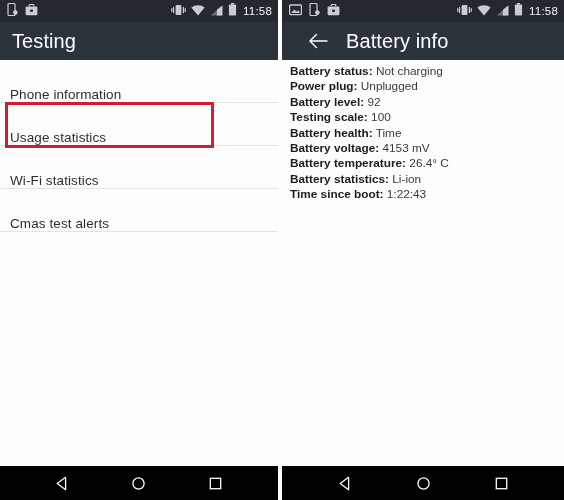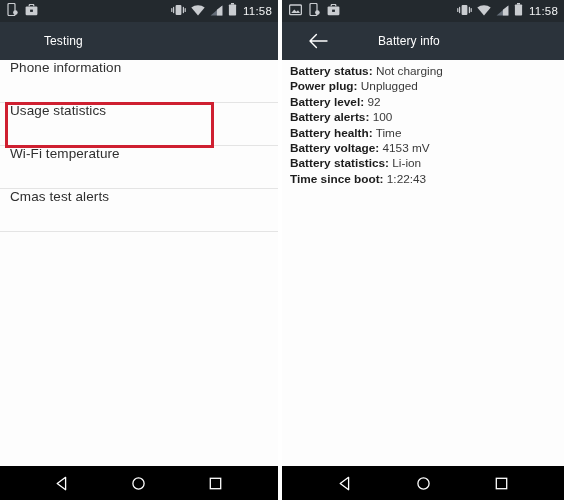--- a/index.html
+++ b/index.html
@@ -67,24 +67,23 @@
     background: #2b333b;
     display: flex;
     align-items: center;
     flex: 0 0 auto;
     box-sizing: border-box;
   }
   .toolbar.left-tb  { padding-left: 12px; }
   .toolbar.right-tb { padding-left: 24px; }
   .tb-title {
     color: #ffffff;
-    font-size: 12px;
+    font-size: 20px;
     letter-spacing: .1px;
     white-space: nowrap;
-    margin-left: 32px;
   }
   .back-btn {
     width: 24px;
     height: 24px;
     display: flex;
     align-items: center;
     justify-content: center;
     margin-right: 16px;
   }
 
@@ -92,21 +91,21 @@
   .content {
     flex: 1 1 auto;
     background: #fdfdfd;
     position: relative;
     overflow: hidden;
   }
   .list { position: relative; }
   .list-item {
     height: 43px;
     display: flex;
-    align-items: flex-start;
+    align-items: flex-end;
     padding-left: 10px;
     box-sizing: border-box;
     border-bottom: 1px solid #e4e4e4;
     background: #fdfdfd;
   }
   .list-item-label {
     font-size: 13.5px;
     color: #2f2f2f;
     letter-spacing: .1px;
   }
@@ -216,21 +215,21 @@
         <div class="list-item">
           <span class="list-item-label">Phone information</span>
         </div>
 
 
         <div class="list-item">
           <span class="list-item-label">Usage statistics</span>
         </div>
 
         <div class="list-item">
-          <span class="list-item-label">Wi-Fi temperature</span>
+          <span class="list-item-label">Wi-Fi statistics</span>
         </div>
 
         <div class="list-item">
           <span class="list-item-label">Cmas test alerts</span>
         </div>
 
         <div class="hl-box"></div>
       </div>
     </div>
 
@@ -328,34 +327,38 @@
           <span class="info-label">Power plug:</span>
           <span class="info-value">Unplugged</span>
         </div>
 
         <div class="info-row">
           <span class="info-label">Battery level:</span>
           <span class="info-value">92</span>
         </div>
 
         <div class="info-row">
-          <span class="info-label">Battery alerts:</span>
+          <span class="info-label">Testing scale:</span>
           <span class="info-value">100</span>
         </div>
 
         <div class="info-row">
           <span class="info-label">Battery health:</span>
           <span class="info-value">Time</span>
         </div>
 
         <div class="info-row">
           <span class="info-label">Battery voltage:</span>
           <span class="info-value">4153 mV</span>
         </div>
 
+        <div class="info-row">
+          <span class="info-label">Battery temperature:</span>
+          <span class="info-value"> 26.4° C</span>
+        </div>
 
         <div class="info-row">
           <span class="info-label">Battery statistics:</span>
           <span class="info-value">Li-ion</span>
         </div>
 
         <div class="info-row">
           <span class="info-label">Time since boot:</span>
           <span class="info-value">1:22:43</span>
         </div>

